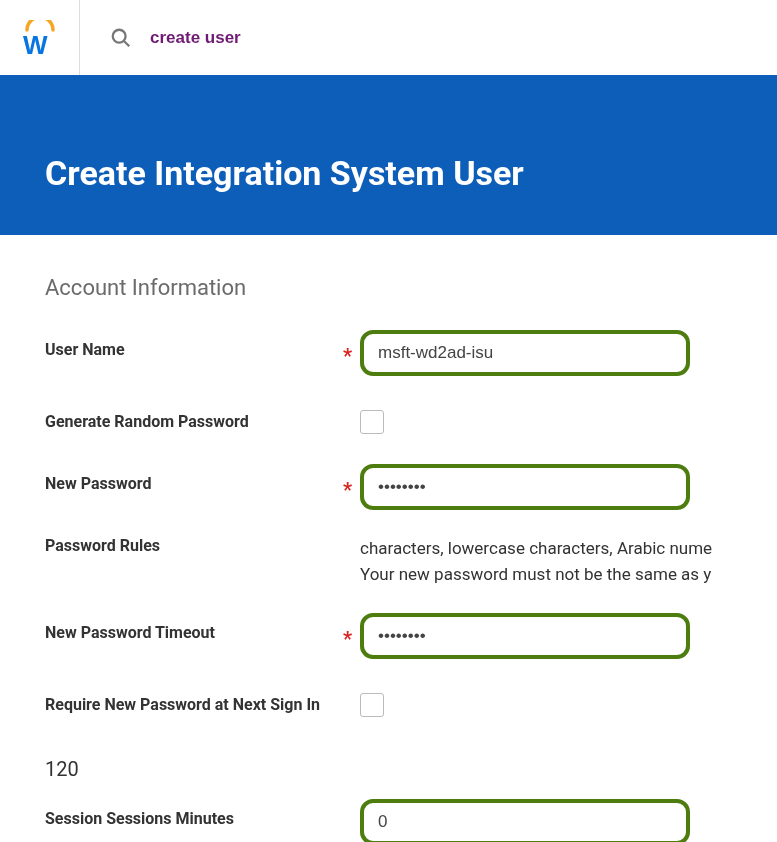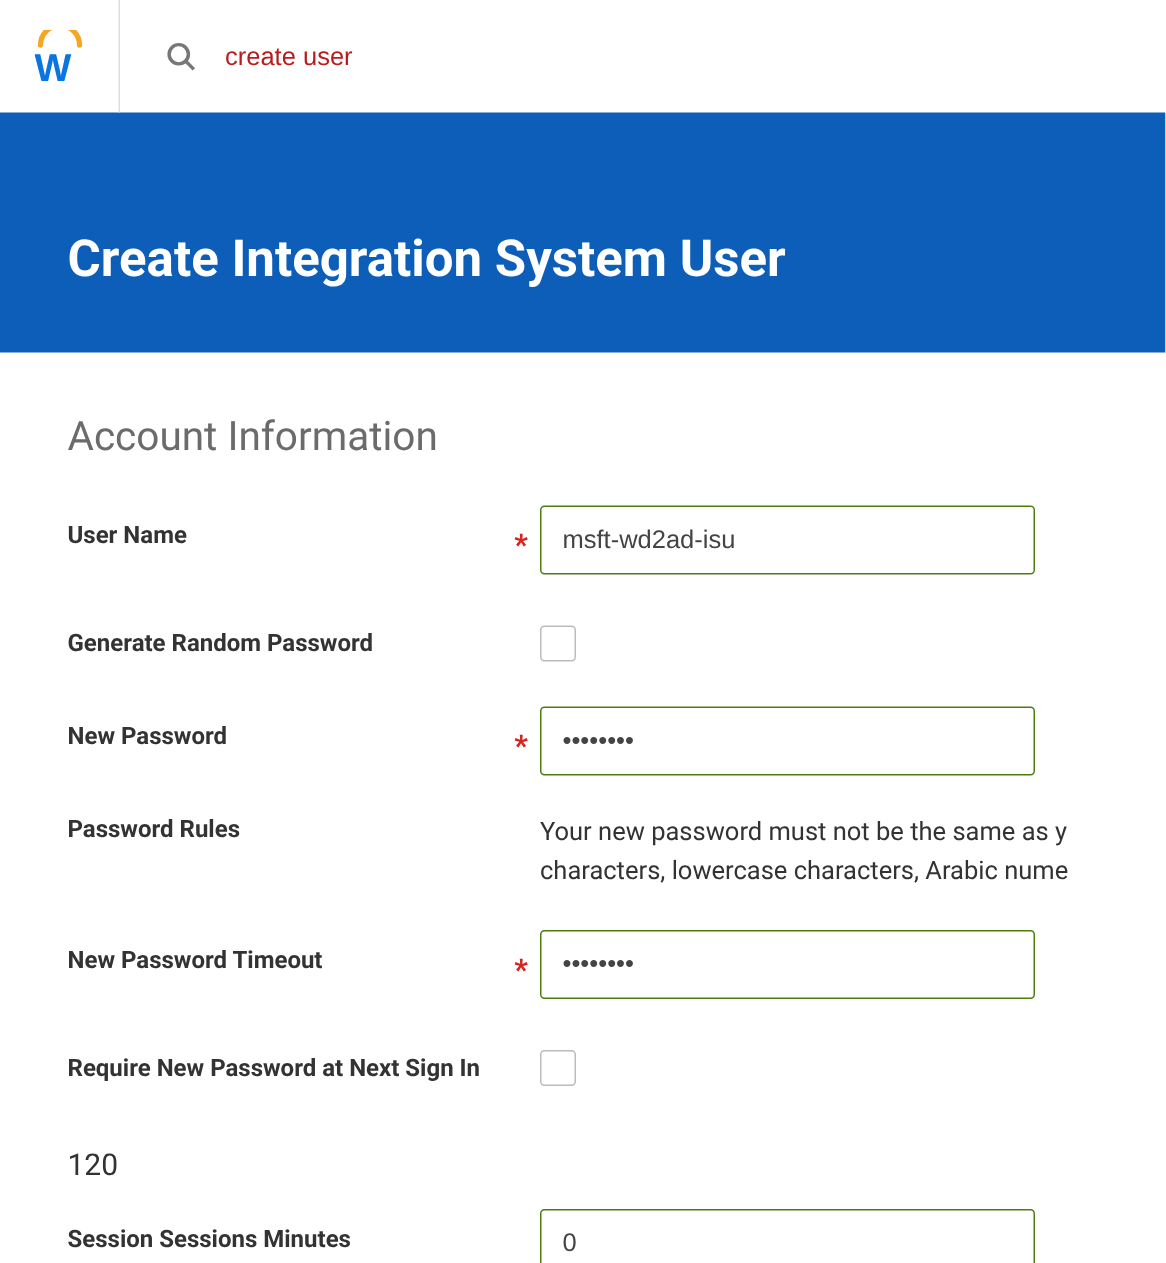--- a/index.html
+++ b/index.html
@@ -34,39 +34,40 @@
     }
     .search-icon {
       width: 22px;
       height: 22px;
       margin-right: 18px;
     }
     .search-input {
       border: none;
       outline: none;
       font-size: 17px;
-      color: #b91c1c;
+      color: #701a75;
       width: 400px;
+      font-weight: bold;
     }
     .title-bar {
       background: #0d5eb8;
       padding: 42px 45px;
     }
     .title-bar h1 {
       color: #fff;
       font-size: 34px;
       font-weight: 700;
       margin-top: 36px;
     }
     .content {
       padding: 40px 45px 10px 45px;
       overflow: hidden;
     }
     .section-title {
-      font-size: 27px;
+      font-size: 22px;
       color: #6b6b6b;
       font-weight: 400;
       margin-bottom: 30px;
     }
     .form-row {
       display: flex;
       align-items: flex-start;
       margin-bottom: 26px;
     }
     .form-label {
@@ -94,22 +95,22 @@
       width: 18px;
       display: inline-block;
     }
     .form-value {
       flex: 1;
       min-width: 0;
     }
     .text-input {
       width: 330px;
       height: 46px;
-      border: 1px solid #4d7c0f;
-      border-radius: 3px;
+      border: 4px solid #4d7c0f;
+      border-radius: 13px;
       padding: 0 14px;
       font-size: 17px;
       color: #444;
       outline: none;
     }
     .checkbox {
       width: 24px;
       height: 24px;
       border: 1px solid #bbb;
       border-radius: 3px;
@@ -216,22 +217,22 @@
       <input class="text-input" type="text" value="••••••••" style="">
     </div>
   </div>
 
   <div class="form-row rules">
     <div class="form-label">
       <span class="label-text">Password Rules</span>
       <span class="required-spacer"></span>
     </div>
     <div class="form-value">
+      <div class="rules-text">characters, lowercase characters, Arabic nume</div>
       <div class="rules-text">Your new password must not be the same as y</div>
-      <div class="rules-text">characters, lowercase characters, Arabic nume</div>
     </div>
   </div>
 
   <div class="form-row">
     <div class="form-label">
       <span class="label-text">New Password Timeout</span>
       <span class="required">*</span>
     </div>
     <div class="form-value">
       <input class="text-input" type="text" value="••••••••" style="">

